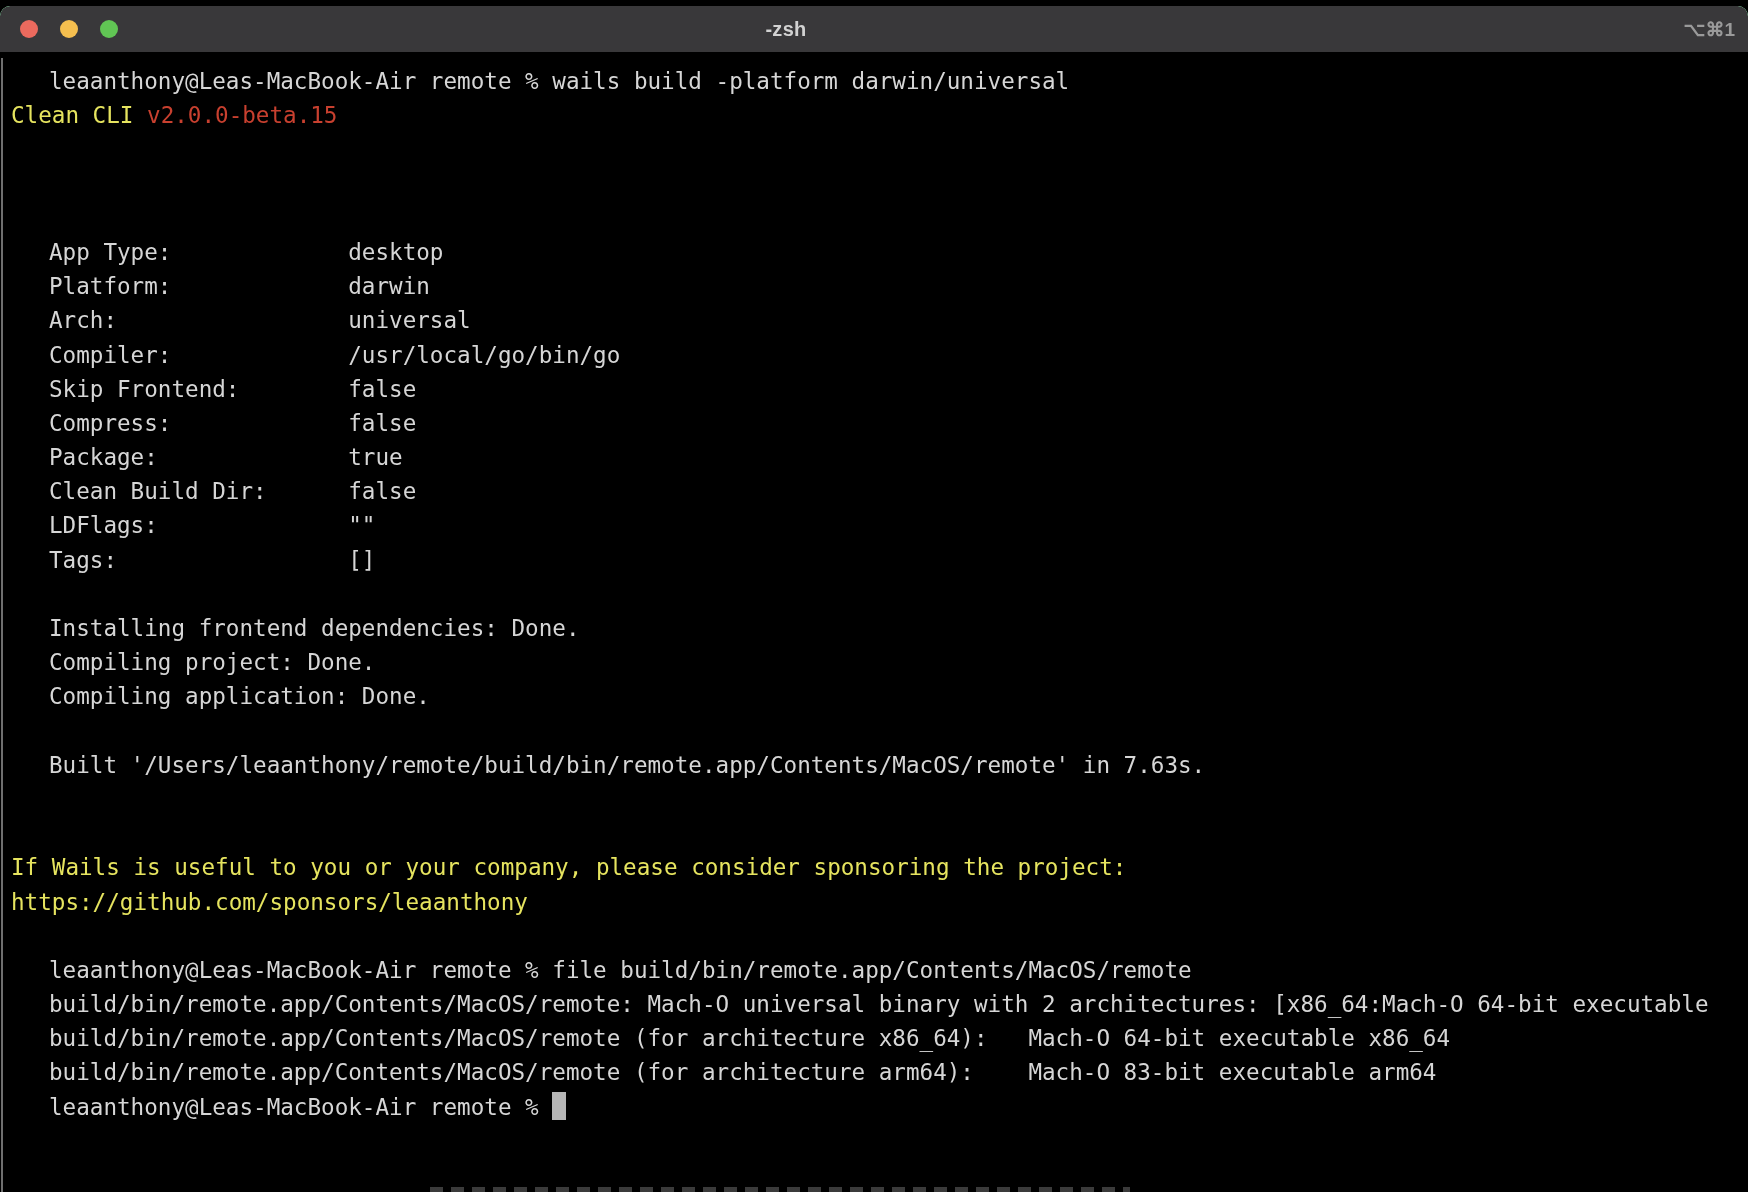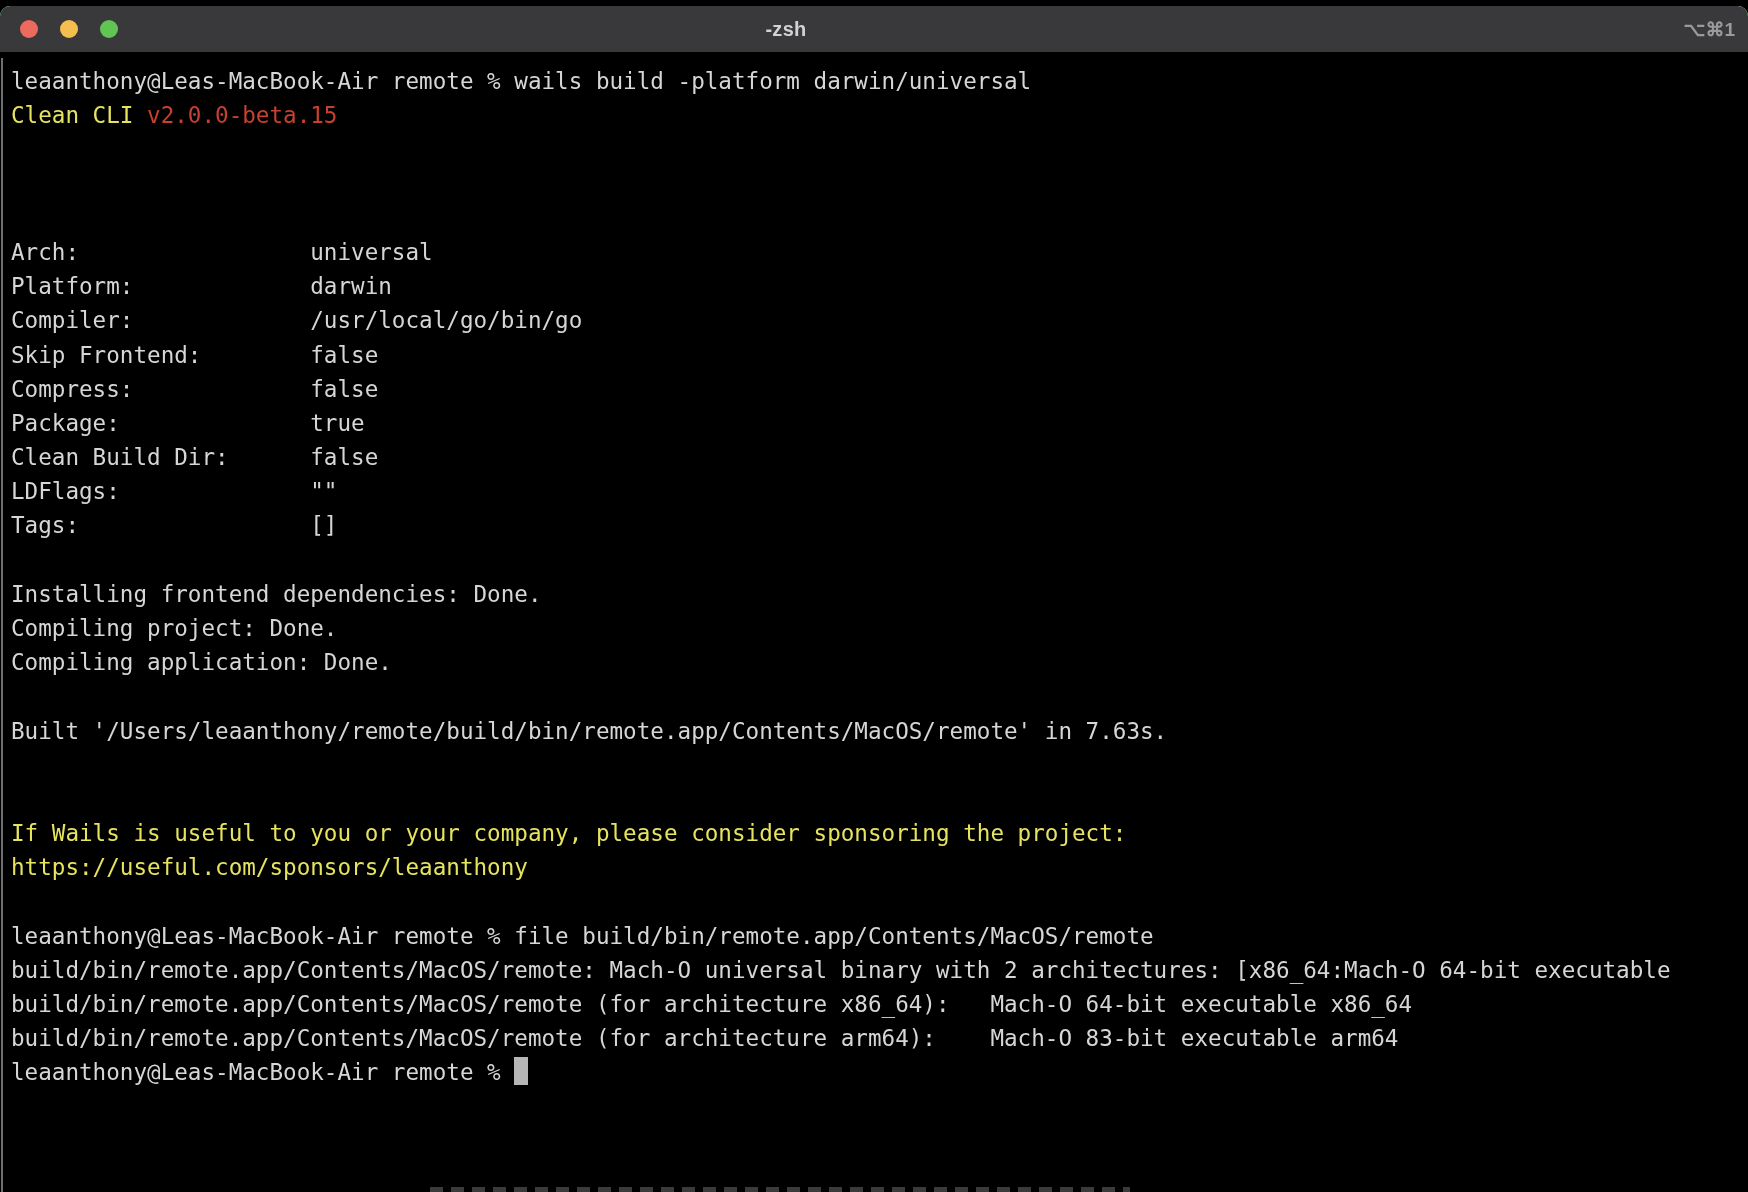--- a/index.html
+++ b/index.html
@@ -51,21 +51,21 @@
   .edge-line{
     position:absolute;left:1px;top:52px;bottom:0;width:2px;
     background:#6f6f6f;
   }
   .line{
     height:34.2px;
     line-height:34.2px;
     white-space:pre;
     overflow:visible;
   }
-  .seg-fg{color:#d6d6d6;}
+  .seg-fg{color:#d6d6d6;margin-left:38px;}
   .seg-yellow{color:#e6e45f;}
   .seg-red{color:#c8402f;}
   .cursor{
     display:inline-block;
     width:14px;height:28px;
     background:#b6b6b6;
     vertical-align:-5px;
   }
 
   
@@ -90,39 +90,40 @@
     <div class="shortcut">⌥⌘1</div>
   </div>
 
   <div class="terminal">
     <div>
         <div class="line"><span class="seg-fg">leaanthony@Leas-MacBook-Air remote % wails build -platform darwin/universal</span></div>
         <div class="line"><span class="seg-yellow">Clean CLI </span><span class="seg-red">v2.0.0-beta.15</span></div>
         <div class="line"></div>
         <div class="line"></div>
         <div class="line"></div>
+        <div class="line"><span class="seg-fg">App Type:             desktop</span></div>
+        <div class="line"><span class="seg-fg">Platform:             darwin</span></div>
         <div class="line"><span class="seg-fg">Arch:                 universal</span></div>
-        <div class="line"><span class="seg-fg">Platform:             darwin</span></div>
         <div class="line"><span class="seg-fg">Compiler:             /usr/local/go/bin/go</span></div>
         <div class="line"><span class="seg-fg">Skip Frontend:        false</span></div>
         <div class="line"><span class="seg-fg">Compress:             false</span></div>
         <div class="line"><span class="seg-fg">Package:              true</span></div>
         <div class="line"><span class="seg-fg">Clean Build Dir:      false</span></div>
         <div class="line"><span class="seg-fg">LDFlags:              ""</span></div>
         <div class="line"><span class="seg-fg">Tags:                 []</span></div>
         <div class="line"></div>
         <div class="line"><span class="seg-fg">Installing frontend dependencies: Done.</span></div>
         <div class="line"><span class="seg-fg">Compiling project: Done.</span></div>
         <div class="line"><span class="seg-fg">Compiling application: Done.</span></div>
         <div class="line"></div>
         <div class="line"><span class="seg-fg">Built '/Users/leaanthony/remote/build/bin/remote.app/Contents/MacOS/remote' in 7.63s.</span></div>
         <div class="line"></div>
         <div class="line"></div>
         <div class="line"><span class="seg-yellow">If Wails is useful to you or your company, please consider sponsoring the project:</span></div>
-        <div class="line"><span class="seg-yellow">https://useful.com/sponsors/leaanthony</span></div>
+        <div class="line"><span class="seg-yellow">https://github.com/sponsors/leaanthony</span></div>
         <div class="line"></div>
         <div class="line"><span class="seg-fg">leaanthony@Leas-MacBook-Air remote % file build/bin/remote.app/Contents/MacOS/remote</span></div>
         <div class="line"><span class="seg-fg">build/bin/remote.app/Contents/MacOS/remote: Mach-O universal binary with 2 architectures: [x86_64:Mach-O 64-bit executable</span></div>
         <div class="line"><span class="seg-fg">build/bin/remote.app/Contents/MacOS/remote (for architecture x86_64):   Mach-O 64-bit executable x86_64</span></div>
         <div class="line"><span class="seg-fg">build/bin/remote.app/Contents/MacOS/remote (for architecture arm64):    Mach-O 83-bit executable arm64</span></div>
         <div class="line"><span class="seg-fg">leaanthony@Leas-MacBook-Air remote % </span><span class="cursor"></span></div>
       </div>
   </div>
 
   <div class="edge-line"></div>

